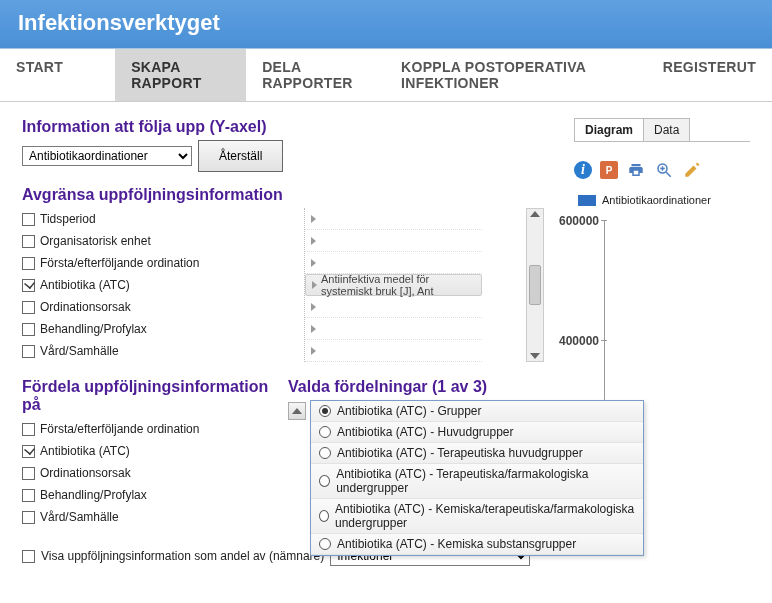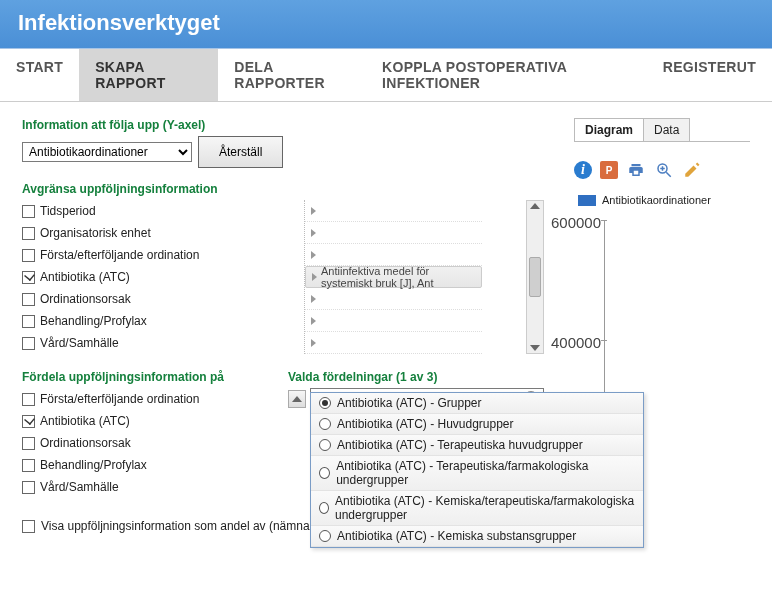--- a/index.html
+++ b/index.html
@@ -1,23 +1,23 @@
 <!DOCTYPE html>
 <html><head>
 <meta charset="utf-8">
 <style>
   * { box-sizing: border-box; margin: 0; padding: 0; }
   body { font-family: "Segoe UI", Tahoma, sans-serif; font-size: 12px; color: #222; background: #fff; width: 772px; }
   .header { background: linear-gradient(to bottom, #5fa1e0 0%, #4a8fd6 100%); color: #fff; padding: 10px 18px 12px; font-size: 22px; font-weight: bold; }
   .menubar { border-top: 1px solid #a6c4e6; border-bottom: 1px solid #ccc; display: flex; background: #fff; font-size: 14px; color: #555; }
   .menuitem { padding: 10px 16px; cursor: pointer; font-weight: 600; letter-spacing: 0.3px; }
-  .menuitem.active { background: #d6d6d6; color: #333; }
+  .menuitem.active { background: #d6d6d6; color: #333; margin-left: 36px; }
   .content { padding: 16px 22px 20px; display: flex; gap: 30px; }
   .left-col { width: 522px; }
-  .section-label { color: #15803d; font-size: 12px; font-weight: bold; margin-bottom: 4px; }
+  .section-label { color: #4c1d95; font-size: 16px; font-weight: bold; margin-bottom: 4px; }
   .yaxis-row { display: flex; align-items: center; gap: 6px; margin-bottom: 14px; }
   .dropdown { border: 1px solid #7a7a7a; background: #fff; font-size: 12px; padding: 1px 2px; width: 170px; height: 20px; }
   .btn { border: 1px solid #666; background: linear-gradient(to bottom,#f6f6f6,#e2e2e2); padding: 2px 20px; font-size: 12px; cursor: pointer; height: 32px; }
   .limit-rows { display: flex; gap: 44px; }
   .limit-labels { width: 238px; }
   .chk-row { display: flex; align-items: center; gap: 5px; padding: 2px 0; height: 22px; }
   .chk { width: 13px; height: 13px; border: 1px solid #666; display: inline-block; background: #fff; position: relative; }
   .chk.checked::after { content:""; position:absolute; left:1px; top:-2px; width:9px; height:9px; border-right:2px solid #333; border-bottom:2px solid #333; transform: rotate(40deg) scale(0.7); }
   .limit-values { flex: 1; border-left: 1px dotted #bbb; position: relative; }
   .value-row { height: 22px; display: flex; align-items: center; padding: 0 6px; color: #999; font-size: 11px; border-bottom: 1px dotted #ddd; }
@@ -46,21 +46,21 @@
   .tab { padding:4px 10px; border:1px solid #bbb; border-bottom:none; background:#f1f1f1; font-size:12px; cursor:pointer; margin-right:-1px; }
   .tab.active { background:#fff; font-weight:bold; }
   .toolbar { display:flex; gap:8px; margin:18px 0 14px; align-items:center; }
   .icon { width:20px; height:20px; display:flex; align-items:center; justify-content:center; font-size:14px; cursor:pointer; }
   .info-i { background:#2a7ccf;color:#fff;border-radius:50%;width:18px;height:18px;font-weight:bold;font-family:serif;font-style:italic; }
   .ppt-i { background:#d96c3d;color:#fff;width:18px;height:18px;font-size:10px;font-weight:bold;border-radius:2px; }
   .print-i svg, .zoom-i svg, .edit-i svg { width:18px;height:18px; }
   .legend { display:flex; align-items:center; gap:6px; font-size:11px; margin:12px 0 14px 4px; }
   .legend-sw { width:18px;height:11px;background:#2f6fc1; }
   .chart { position:relative; height:260px; border-left:1px solid #999; margin-left:30px; }
-  .ytick { position:absolute; left:-54px; font-size:15px; color:#444; width:48px; text-align:right; }
+  .ytick { position:absolute; left:-54px; font-size:12px; color:#444; width:48px; text-align:right;font-weight:bold; }
   .ygrid { position:absolute; left:-4px; width:6px; height:1px; background:#999; }
   .fordela-rows { position:relative; }
 </style>
 </head>
 <body>
 
 <div class="header">
   <span>Infektionsverktyget</span>
 </div>
 

